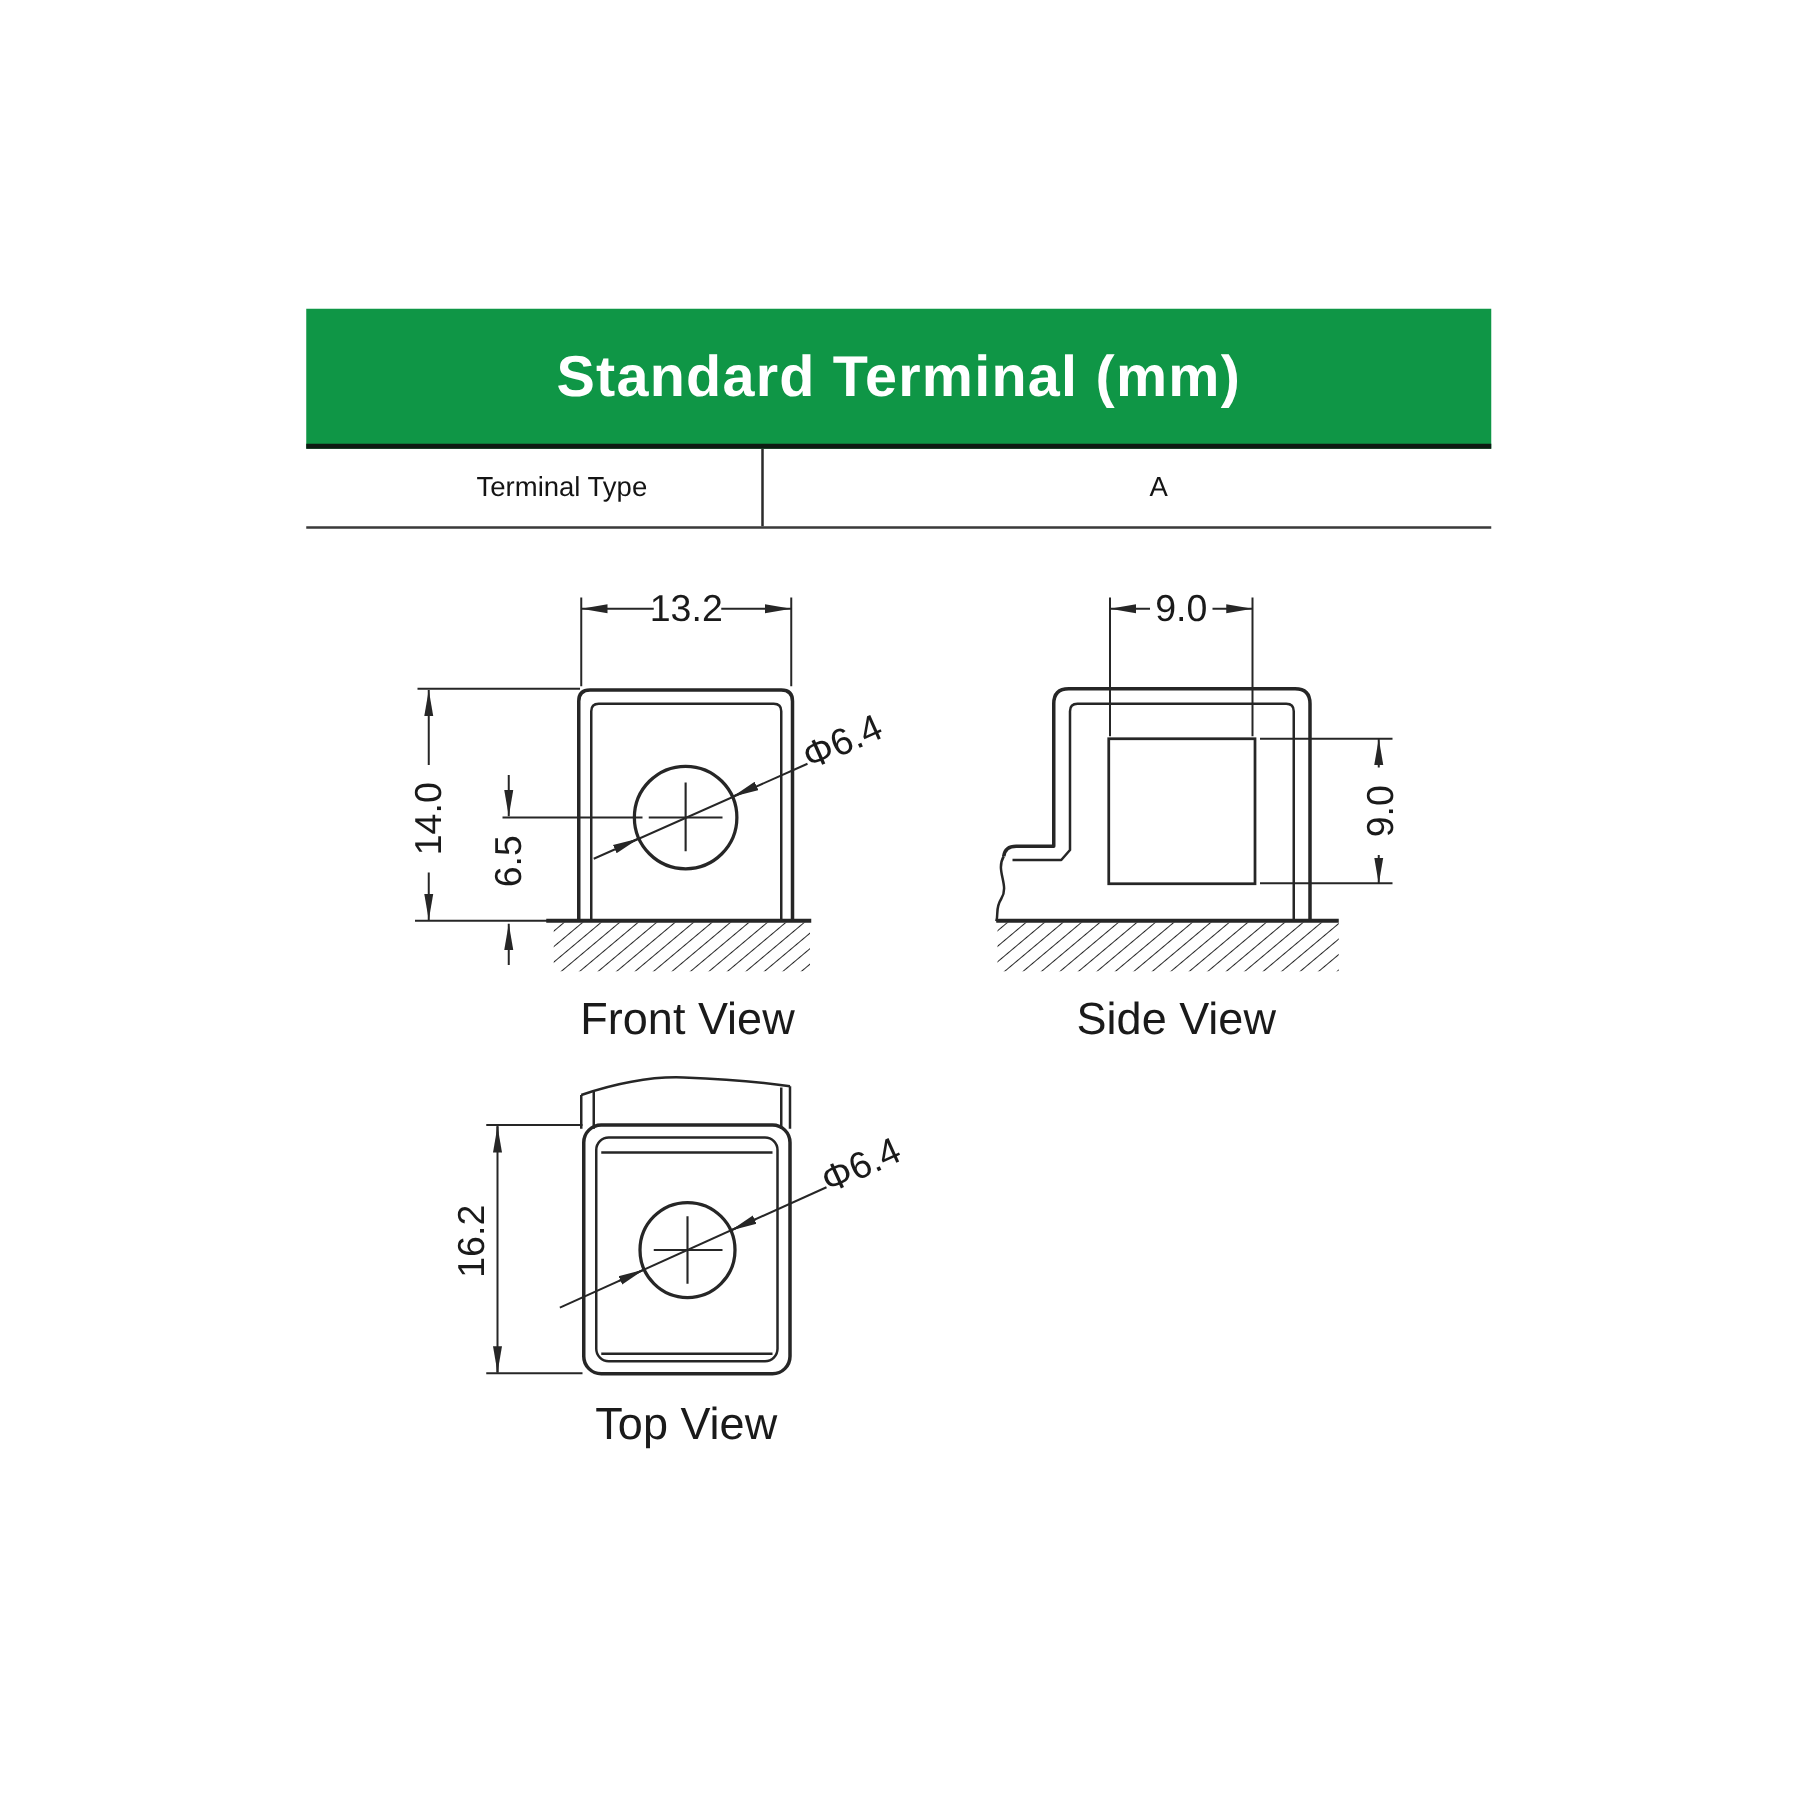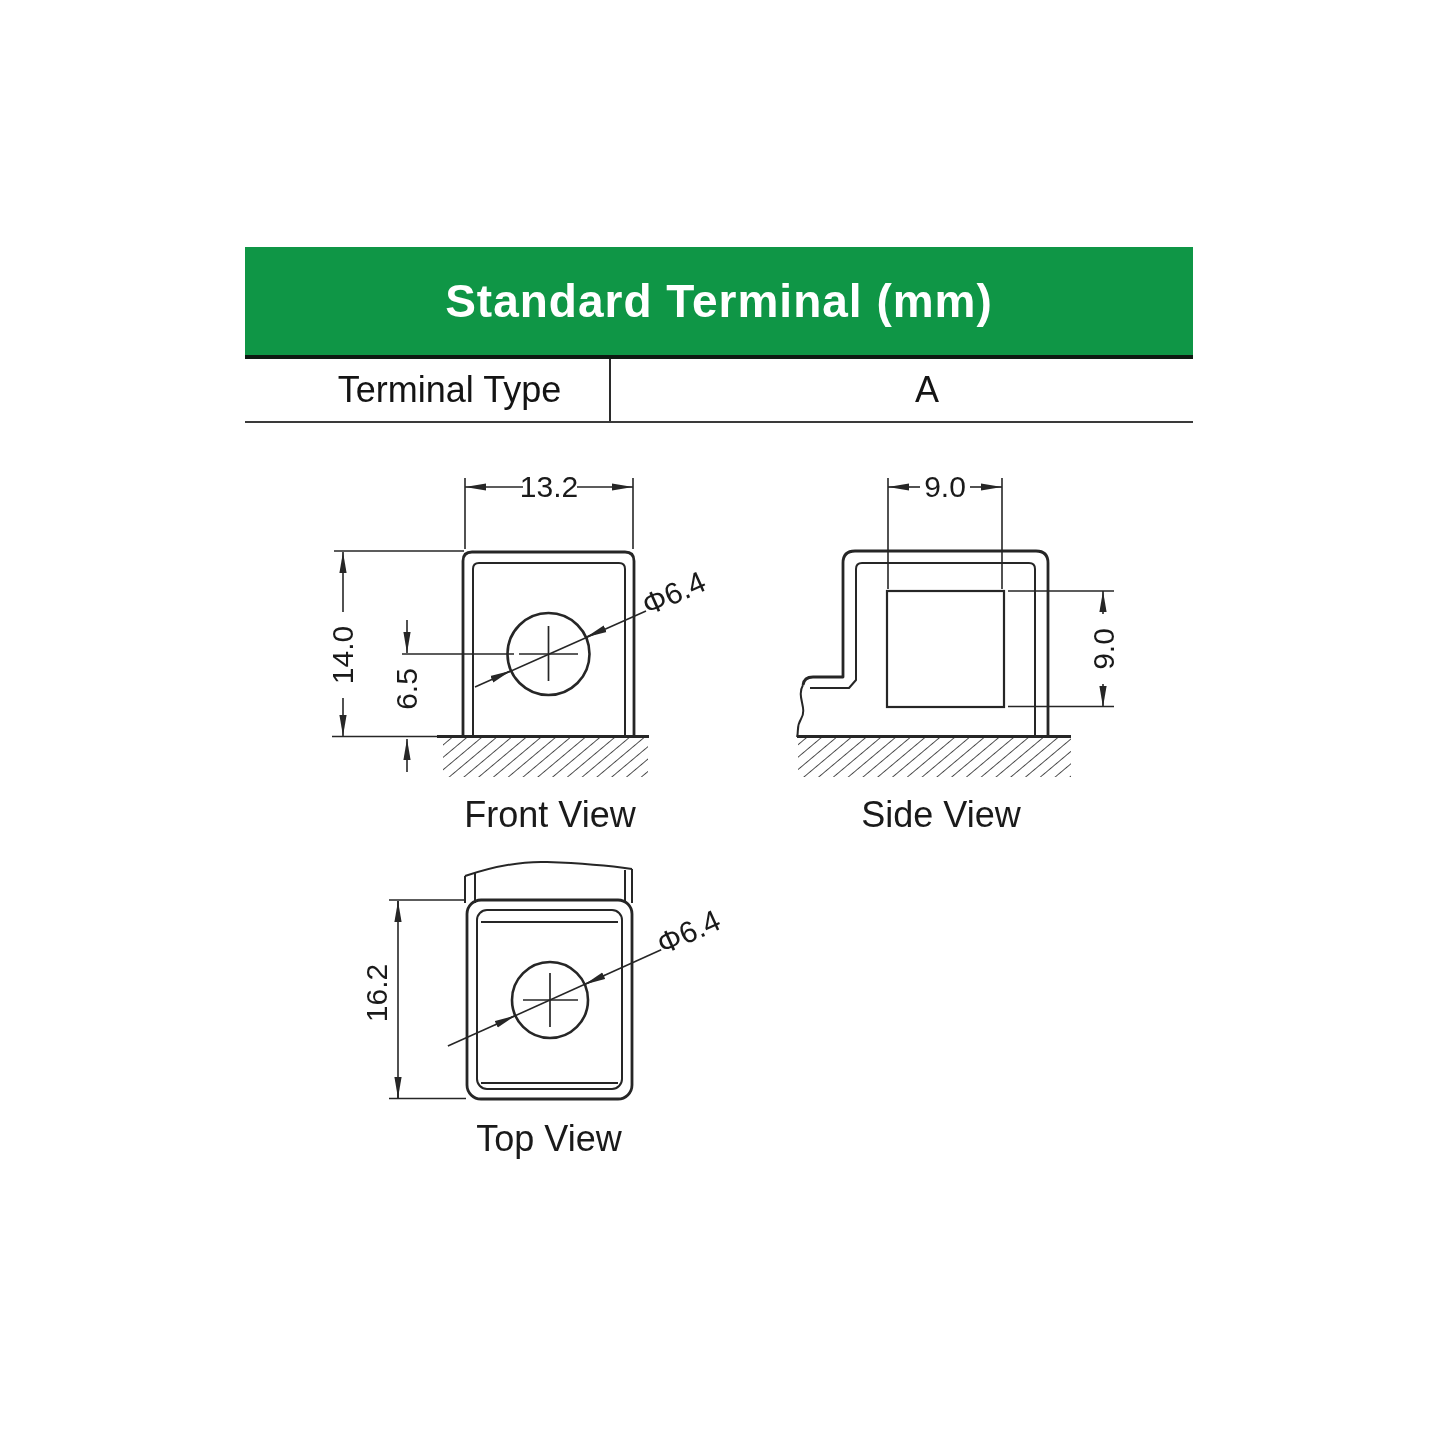--- a/index.html
+++ b/index.html
@@ -3,21 +3,21 @@
 <meta charset="utf-8">
 <style>
   html,body{margin:0;padding:0;background:#ffffff;}
   .page{position:relative;width:1445px;height:1445px;background:#ffffff;overflow:hidden;
         font-family:"Liberation Sans", sans-serif;}
   .header{position:absolute;left:245px;top:247px;width:948px;height:108px;
           background:#0f9646;border-bottom:4px solid #0e1a12;
           display:flex;align-items:center;justify-content:center;}
   .header-title{color:#ffffff;font-size:46px;font-weight:bold;letter-spacing:1px;}
   .type-row{position:absolute;left:245px;top:359px;width:948px;height:62px;
-            border-bottom:2px solid #3a3a3a;font-size:36px;color:#141414;}
+            border-bottom:2px solid #3a3a3a;font-size:22px;color:#141414;}
   .type-divider{position:absolute;left:364px;top:0;width:2px;height:62px;background:#2b2b2b;}
   .type-label{position:absolute;left:0;width:364px;top:0;height:62px;
               display:flex;align-items:center;justify-content:center;padding-left:45px;box-sizing:border-box;}
   .type-value{position:absolute;left:366px;right:0;top:0;height:62px;
               display:flex;align-items:center;justify-content:center;padding-left:50px;box-sizing:border-box;}
   svg.drawing{position:absolute;left:0;top:0;}
   .ol{fill:none;stroke:#262626;stroke-width:2.8;stroke-linejoin:round;}
   .ol2{fill:none;stroke:#262626;stroke-width:2.6;}
   .rim{fill:none;stroke:#262626;stroke-width:2;stroke-linejoin:round;}
   .sq{fill:none;stroke:#262626;stroke-width:2.2;}

